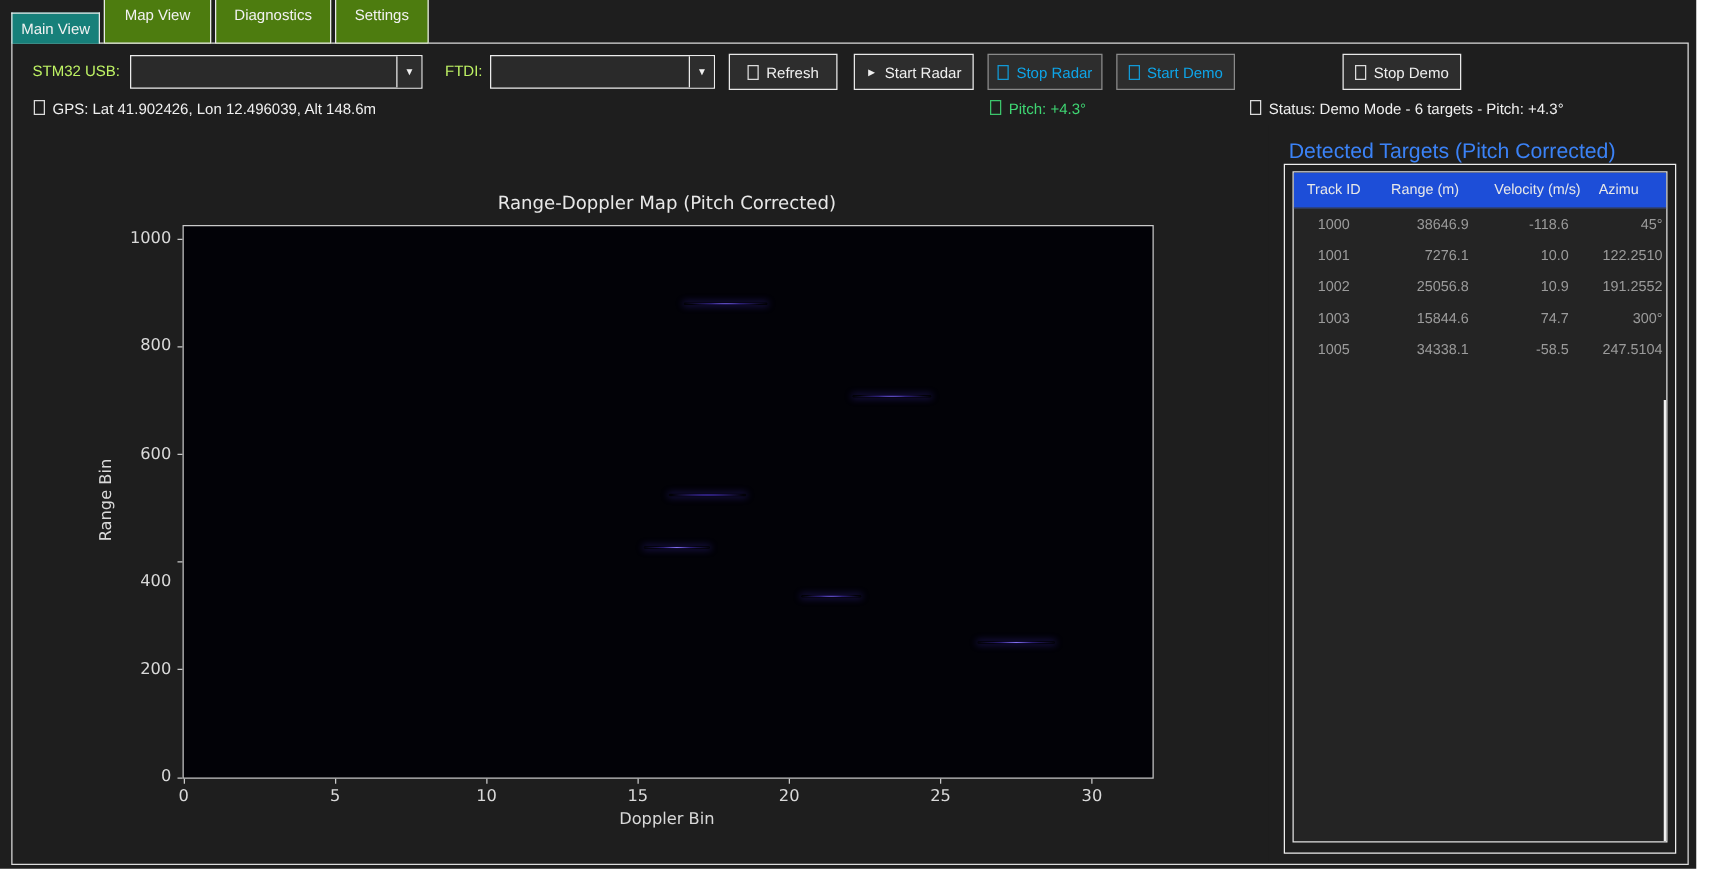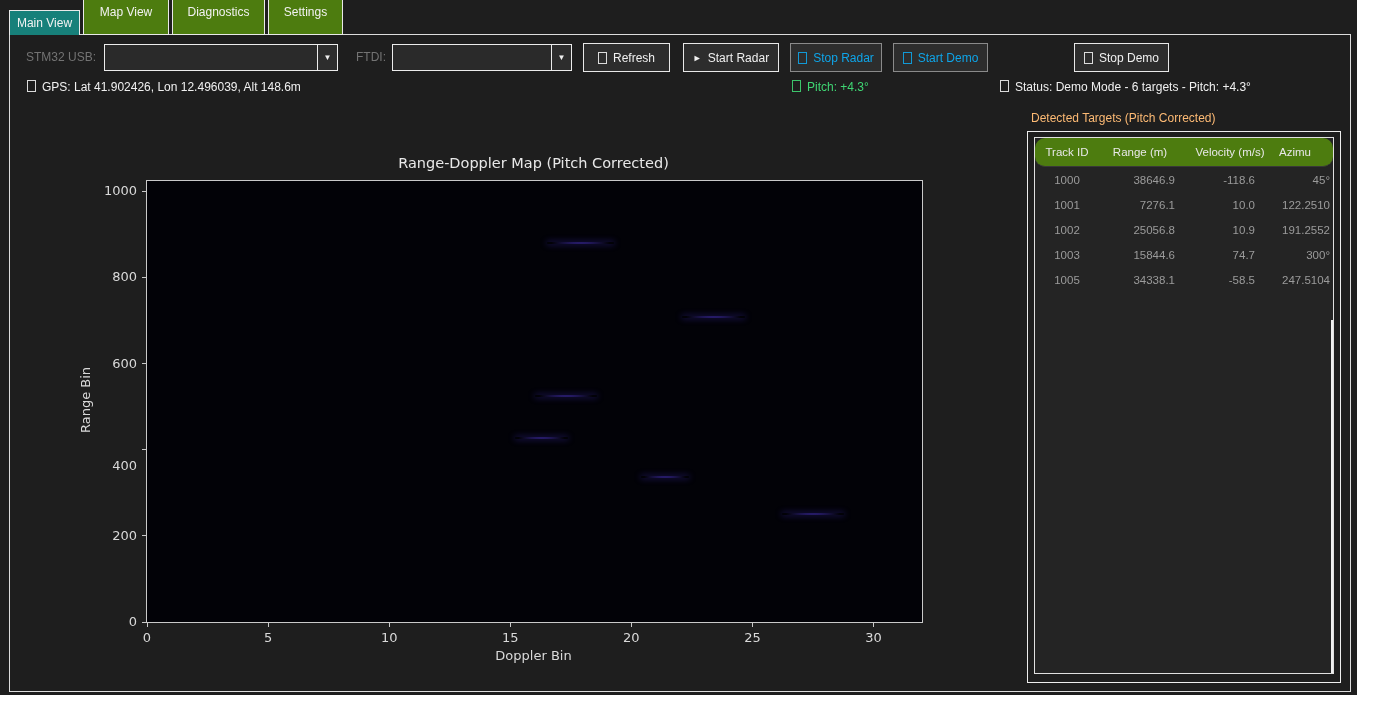--- a/index.html
+++ b/index.html
@@ -7,21 +7,21 @@
         font-family:"Liberation Sans",sans-serif;}
   .app{position:absolute;left:0;top:0;width:1357px;height:695px;background:#1e1e1e;color:#f0f0f0;}
   .tabpanel{position:absolute;left:9px;top:34px;width:1340px;height:656px;border:1px solid #dcdcdc;background:#1e1e1e;}
   
   .tabbar{position:absolute;left:9px;top:5px;height:30px;display:flex;align-items:flex-end;z-index:5;}
   .tab{box-sizing:border-box;border:1px solid #e9e9e9;background:#4d7c0f;color:#f2f2f2;
        font-size:12px;display:flex;align-items:center;justify-content:center;
        height:47px;margin-right:3px;cursor:default;}
   .tab.active{background:#17807a;height:25px;border-bottom:none;}
   
-  .lbl{position:absolute;font-size:12px;color:#737373;}
+  .lbl{position:absolute;font-size:12px;color:#bef264;}
   .combo{position:absolute;box-sizing:border-box;height:27px;background:#2a2a2a;border:1px solid #ececec;display:flex;}
   .combo .field{flex:1;}
   .combo .drop{width:19px;border-left:1px solid #ececec;background:#2d2d2d;display:flex;align-items:center;justify-content:center;font-size:8px;color:#f0f0f0;}
   .btn{position:absolute;box-sizing:border-box;height:29px;background:#2d2d2d;border:1px solid #e8e8e8;
        color:#f0f0f0;font-size:12px;font-family:"Liberation Sans",sans-serif;display:flex;align-items:center;justify-content:center;padding:0;}
   .btn.disabled{color:#0ea5e9;border-color:#8a8a8a;}
   .tofu{display:inline-block;width:7px;height:10px;border:1px solid currentColor;margin-right:6px;vertical-align:-1px;opacity:.9;}
   .play{font-size:9px;margin-right:6px;}
   
   .statustext{position:absolute;font-size:12px;color:#f0f0f0;white-space:nowrap;}
@@ -36,24 +36,24 @@
   .ytickmark{position:absolute;width:4px;height:1px;background:#c9c9c9;left:-5px;}
   .xticklabel{position:absolute;width:40px;text-align:center;font-size:13px;color:#d9d9d9;top:449px;}
   .yticklabel{position:absolute;width:46px;text-align:right;font-size:13px;color:#d9d9d9;left:-56px;}
   .xaxislabel{position:absolute;left:126px;top:548px;width:775px;text-align:center;font-size:13px;color:#d9d9d9;}
   .yaxislabel{position:absolute;left:65px;top:300px;transform:translate(-50%,-50%) rotate(-90deg);
               white-space:nowrap;font-size:13px;color:#d9d9d9;}
   .streak{position:absolute;height:2px;border-radius:2px;
           background:radial-gradient(closest-side,rgba(140,120,255,.95),rgba(80,55,215,.55) 40%,rgba(30,15,110,0) 100%);
           box-shadow:0 0 6px 1px rgba(75,55,205,.35);}
   
-  .panel-label{position:absolute;left:1031px;top:111px;font-size:12px;color:#fdba74;}
+  .panel-label{position:absolute;left:1031px;top:111px;font-size:17px;color:#3b82f6;}
   .groupbox{position:absolute;left:1027px;top:131px;width:314px;height:552px;box-sizing:border-box;border:1px solid #ededed;background:#1e1e1e;}
   .gridframe{position:absolute;left:6px;top:5px;width:300px;height:537px;box-sizing:border-box;border:1px solid #e0e0e0;background:#242424;overflow:hidden;}
-  .gridheader{display:flex;height:28px;background:#4d7c0f;color:#e8e8e8;font-size:11.5px;align-items:center;border-bottom:1px solid #383838;border-radius:10px;}
+  .gridheader{display:flex;height:28px;background:#1d4ed8;color:#e8e8e8;font-size:11.5px;align-items:center;border-bottom:1px solid #383838;}
   .grow{display:flex;height:25px;align-items:center;font-size:11.5px;color:#9b9b9b;}
   .c-track{width:64px;text-align:center;}
   .c-range{width:82px;text-align:right;padding-right:6px;box-sizing:border-box;}
   .c-vel{width:98px;text-align:right;padding-right:24px;box-sizing:border-box;}
   .c-az{width:54px;text-align:right;padding-right:3px;box-sizing:border-box;white-space:nowrap;overflow:hidden;}
   .h-az{text-align:left;padding-right:2px;}
   .scrollline{position:absolute;right:0;top:182px;bottom:0;width:2px;background:#efefef;}
 </style>
 </head>
 <body>

